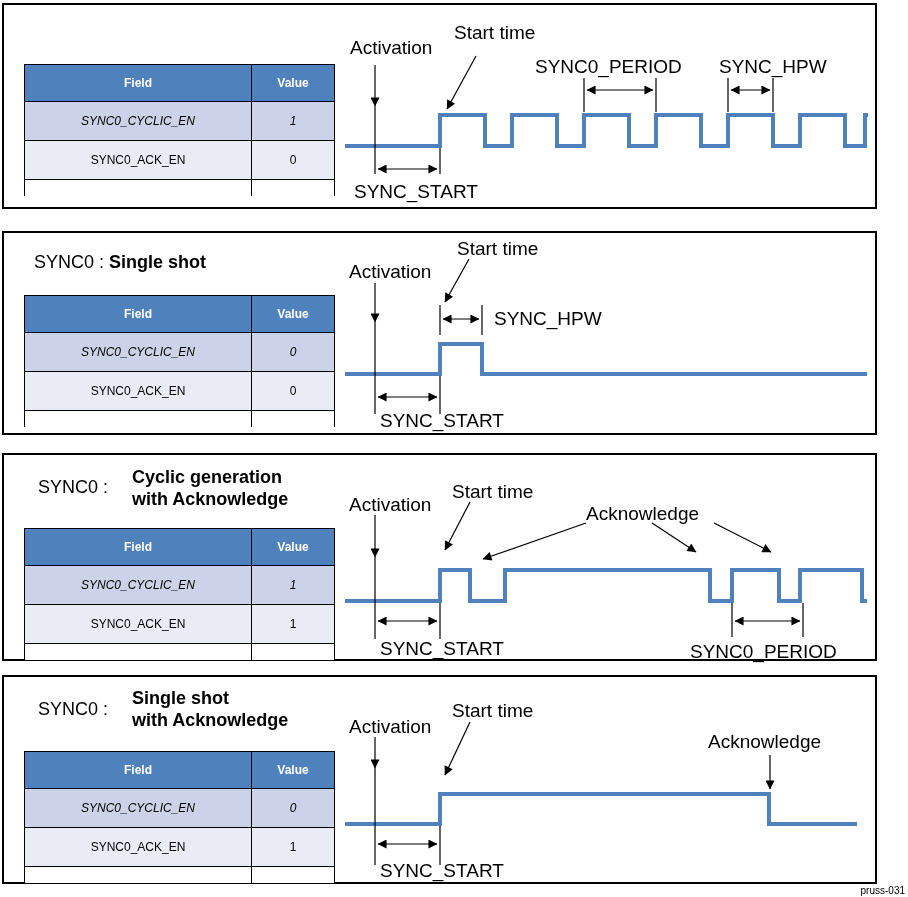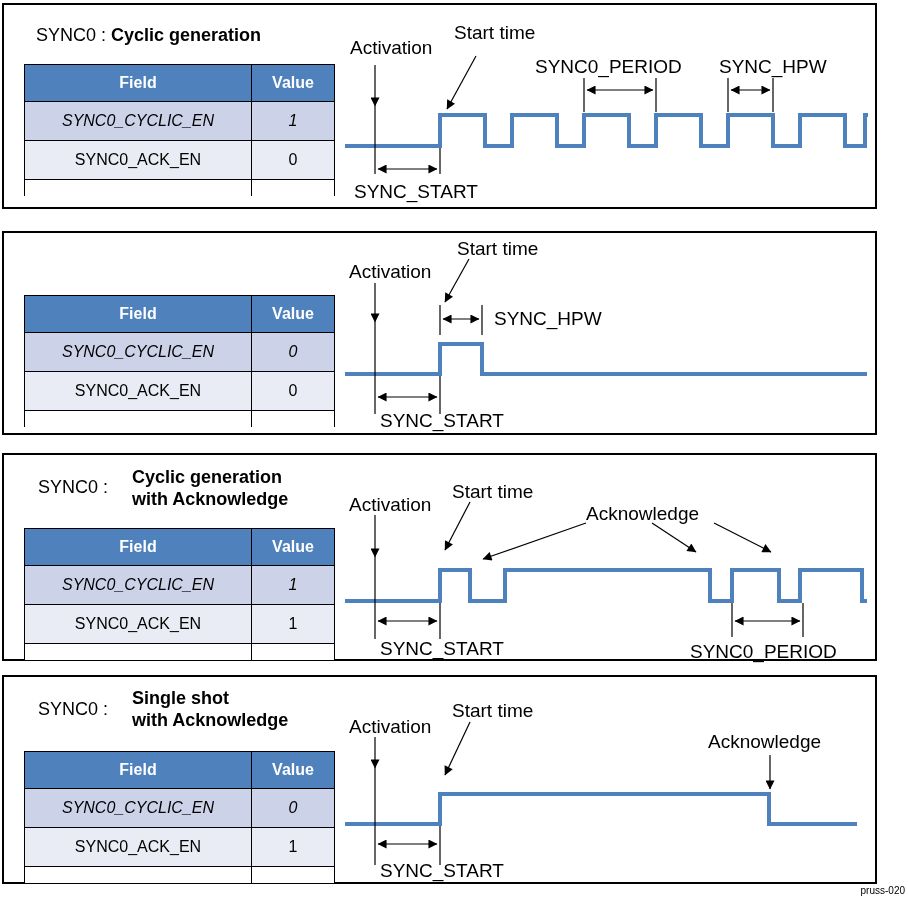--- a/index.html
+++ b/index.html
@@ -5,21 +5,21 @@
   html,body{margin:0;padding:0;background:#fff;}
   #stage{position:relative;width:908px;height:897px;background:#fff;
          font-family:"Liberation Sans",sans-serif;color:#000;overflow:hidden;}
   .panel{position:absolute;left:2px;width:875px;border:2px solid #000;
          background:#fff;box-sizing:border-box;}
   .panel svg{position:absolute;left:0;top:0;}
   .lbl{position:absolute;white-space:nowrap;font-size:19px;line-height:1.05;}
   .title{position:absolute;white-space:nowrap;font-size:18px;}
   .title b{font-weight:bold;}
   .title2{position:absolute;font-size:18px;font-weight:bold;line-height:22px;white-space:nowrap;}
-  .vtab{position:absolute;border-collapse:collapse;table-layout:fixed;font-size:16px;}
+  .vtab{position:absolute;border-collapse:collapse;table-layout:fixed;font-size:12px;}
   .vtab th{background:var(--header-bg,#4f81bd);color:#fff;font-weight:bold;height:36px;}
   .vtab th,.vtab td{border:1.6px solid #000;text-align:center;vertical-align:middle;padding:0;}
   .vtab td{height:38px;}
   .vtab .c1{width:226px;}
   .vtab .c2{width:82px;}
   .vtab tr.r1 td{background:var(--row1-bg,#ccd3e8);font-style:italic;}
   .vtab tr.r2 td{background:var(--row2-bg,#e9ecf5);margin-left:40px;}
   .vtab tr.stub td{height:16px;background:#fff;border-bottom:none;}
   .wave{fill:none;stroke:var(--wave,#4f81bd);stroke-width:4;}
   .thin{stroke:#000;stroke-width:1.2;fill:none;}
@@ -43,21 +43,20 @@
       <line class="thin" x1="472" y1="51" x2="443" y2="104" marker-end="url(#a1)"></line>
       <line class="thin" x1="436" y1="143" x2="436" y2="169"></line>
       <line class="thin" x1="374" y1="164" x2="433" y2="164" marker-start="url(#a1)" marker-end="url(#a1)"></line>
       <line class="thin" x1="580" y1="73" x2="580" y2="107"></line>
       <line class="thin" x1="652" y1="73" x2="652" y2="107"></line>
       <line class="thin" x1="583" y1="85" x2="649" y2="85" marker-start="url(#a1)" marker-end="url(#a1)"></line>
       <line class="thin" x1="724" y1="73" x2="724" y2="107"></line>
       <line class="thin" x1="769" y1="73" x2="769" y2="107"></line>
       <line class="thin" x1="727" y1="85" x2="766" y2="85" marker-start="url(#a1)" marker-end="url(#a1)"></line>
     </svg>
-    <div class="title" style="left:32px;top:20px;"><span>SYNC0 :</span>&nbsp;<b>Cyclic generation</b></div>
     <table class="vtab" style="left:20px;top:59px;">
       <tbody>
           <tr>
         <th class="c1">Field</th>
         <th class="c2">Value</th>
       </tr>
       <tr class="r1">
         <td>SYNC0_CYCLIC_EN</td>
         <td>1</td>
       </tr>
@@ -88,20 +87,21 @@
       <polyline class="wave" points="341,141 436,141 436,111 478,111 478,141 863,141"></polyline>
       <line class="thin" x1="371" y1="50" x2="371" y2="89" marker-end="url(#a2)"></line>
       <line class="thin" x1="371" y1="89" x2="371" y2="181"></line>
       <line class="thin" x1="465" y1="26" x2="441" y2="69" marker-end="url(#a2)"></line>
       <line class="thin" x1="436" y1="72" x2="436" y2="102"></line>
       <line class="thin" x1="478" y1="72" x2="478" y2="102"></line>
       <line class="thin" x1="439" y1="86" x2="475" y2="86" marker-start="url(#a2)" marker-end="url(#a2)"></line>
       <line class="thin" x1="436" y1="143" x2="436" y2="181"></line>
       <line class="thin" x1="374" y1="164" x2="433" y2="164" marker-start="url(#a2)" marker-end="url(#a2)"></line>
     </svg>
+    <div class="title" style="left:30px;top:19px;"><span>SYNC0 :</span>&nbsp;<b>Single shot</b></div>
     <table class="vtab" style="left:20px;top:62px;">
       <tbody>
           <tr>
         <th class="c1">Field</th>
         <th class="c2">Value</th>
       </tr>
       <tr class="r1">
         <td>SYNC0_CYCLIC_EN</td>
         <td>0</td>
       </tr>
@@ -212,14 +212,14 @@
             <td></td>
           </tr>
     </tbody>
       </table>
     <div class="lbl" style="left:345px;top:40px;">Activation</div>
     <div class="lbl" style="left:448px;top:24px;">Start time</div>
     <div class="lbl" style="left:704px;top:55px;">Acknowledge</div>
     <div class="lbl" style="left:376px;top:184px;">SYNC_START</div>
   </div>
 
-  <div class="footer" style="left:845px;top:885px;width:60px;text-align:right;">pruss-020</div>
+  <div class="footer" style="left:845px;top:885px;width:60px;text-align:right;">pruss-031</div>
 </div>
 
 </body></html>

